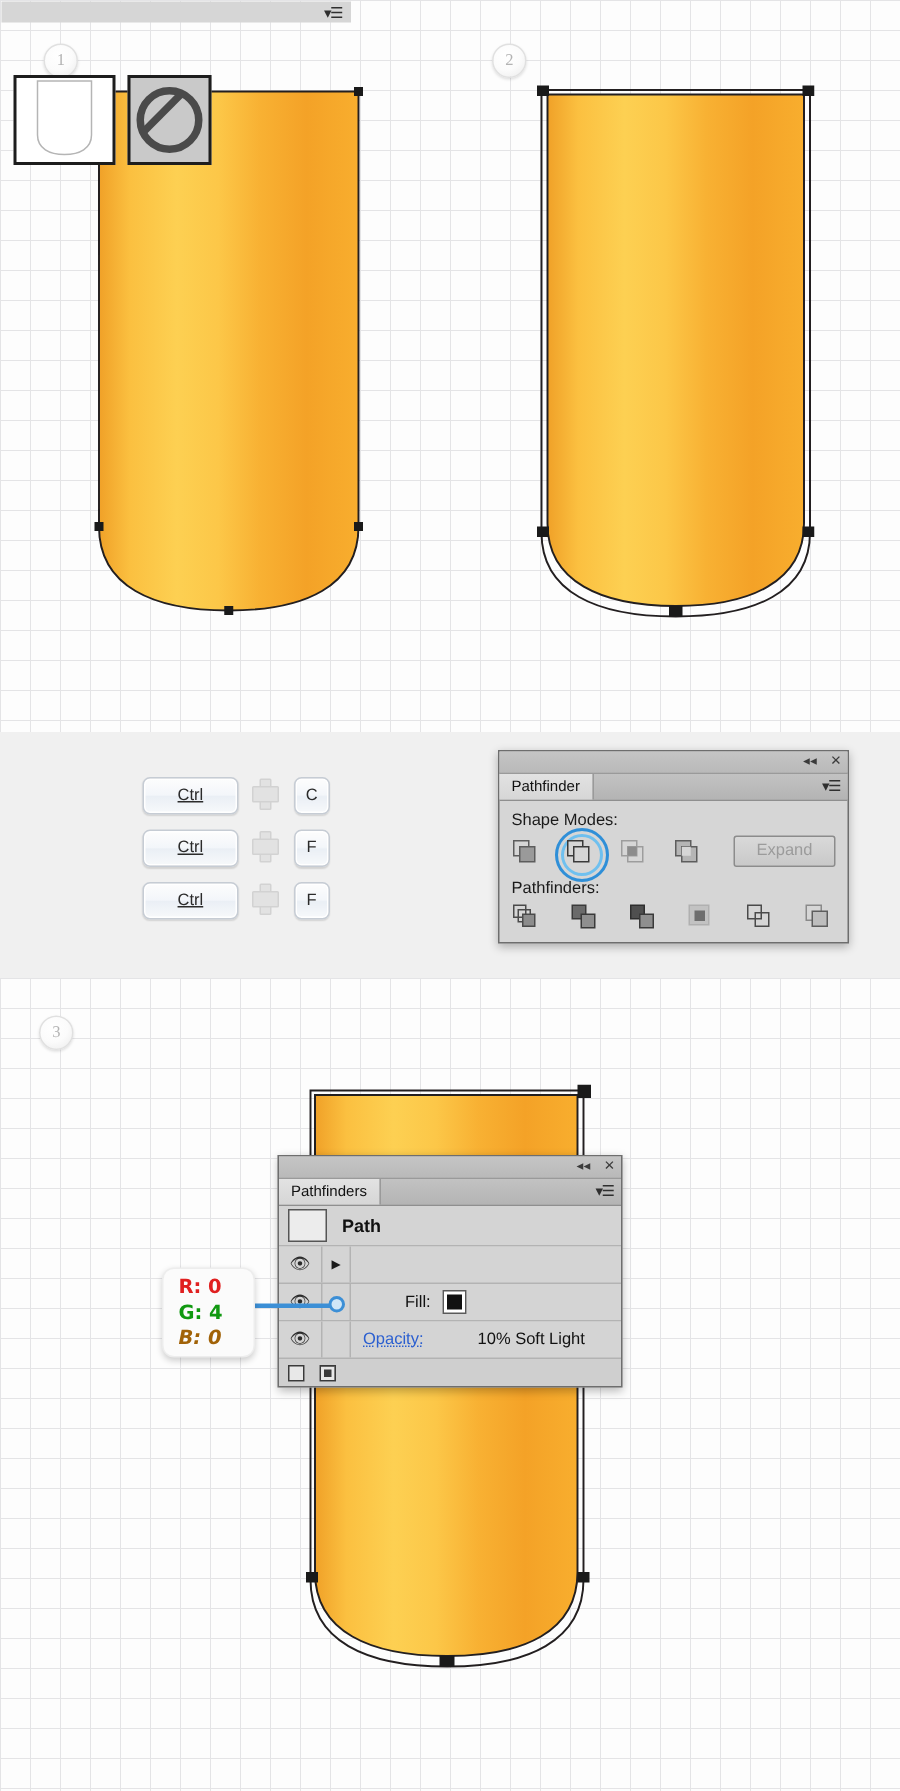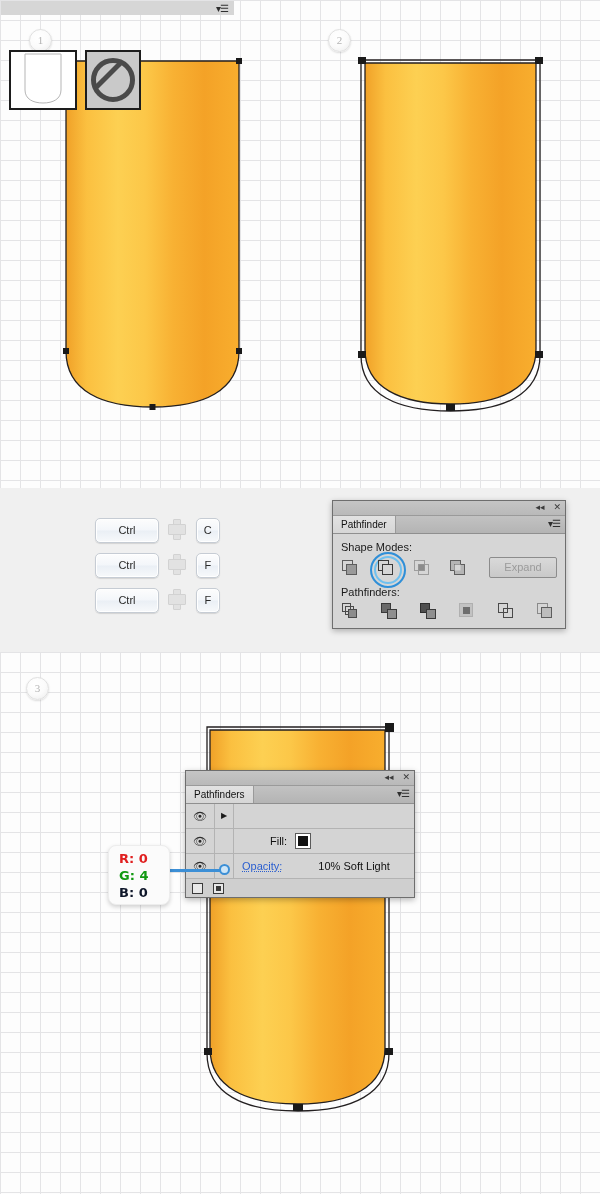--- a/index.html
+++ b/index.html
@@ -46,21 +46,21 @@
   #shortcuts{position:absolute;left:95px;top:518px;width:125px;}
   .kbd-row{display:flex;align-items:center;height:25px;margin-bottom:10px;}
   .key{
     box-sizing:border-box;
     height:25px;border-radius:5px;
     background:linear-gradient(to bottom,#fdfdfd 0%,#f3f6fa 48%,#eaeff5 52%,#f7f9fb 100%);
     border:1px solid #c6ccd4;
     box-shadow:inset 0 0 0 1px #ffffff, 0 1px 1px rgba(0,0,0,.12);
     font-size:11px;color:#2b2b2b;text-align:center;line-height:23px;
   }
-  .key-wide{width:68px;}
+  .key-wide{width:68px;text-decoration:underline;}
   .key-narrow{width:26px;}
   .plus{
     width:22px;height:25px;margin:0 8px;position:relative;
   }
   .plus:before,.plus:after{
     content:"";position:absolute;background:#e2e2e2;border:1px solid #d2d2d2;
   }
   .plus:before{left:6px;top:1px;width:6px;height:19px;border-radius:1px;}
   .plus:after{left:1px;top:6px;width:16px;height:9px;border-radius:1px;}
 
@@ -187,21 +187,21 @@
   #rgb-callout{
     position:absolute;left:108px;top:845px;width:62px;height:60px;
     background:#fbfbfb;border-radius:8px;border:1px solid #ededed;
     box-shadow:0 2px 4px rgba(0,0,0,.18);
     padding:4px 0 0 10px;box-sizing:border-box;
     font-family:"DejaVu Sans", sans-serif;font-weight:bold;font-size:13px;
   }
   #rgb-callout div{line-height:17px;}
   .c-r{color:#e02020;}
   .c-g{color:#119911;}
-  .c-b{color:#0f172a;}
+  .c-b{color:#a16207;font-style:italic;}
   #callout-line{
     position:absolute;left:168px;top:869px;width:56px;height:3px;background:#3c8fd6;border-radius:2px;
   }
   #callout-dot{
     position:absolute;left:219px;top:864px;width:11px;height:11px;border-radius:50%;
     background:#cfe6f7;border:2px solid #3c8fd6;box-sizing:border-box;
   }
 </style>
 </head>
 <body>
@@ -393,20 +393,24 @@
     <div class="tb-icons">
       <span class="tb-ico">◂◂</span>
       <span class="tb-ico">✕</span>
     </div>
   </div>
   <div class="panel-tabbar">
     <div class="panel-tab">Pathfinders</div>
     <div class="panel-menu">▾☰</div>
   </div>
   <div class="ap-list">
+    <div class="ap-thumbrow">
+      <div class="ap-thumb"></div>
+      <div class="ap-pathname">Path</div>
+    </div>
     <div class="ap-row">
       <div class="ap-col-eye"><span class="eye">👁</span></div>
       <div class="ap-col-tri">▶</div>
     </div>
     <div class="ap-row">
       <div class="ap-col-eye"><span class="eye">👁</span></div>
       <div class="ap-col-tri"></div>
       <div class="ap-col-main">
         <span class="ap-plain">Fill:</span>
         <span class="swatch swatch-black"></span>

